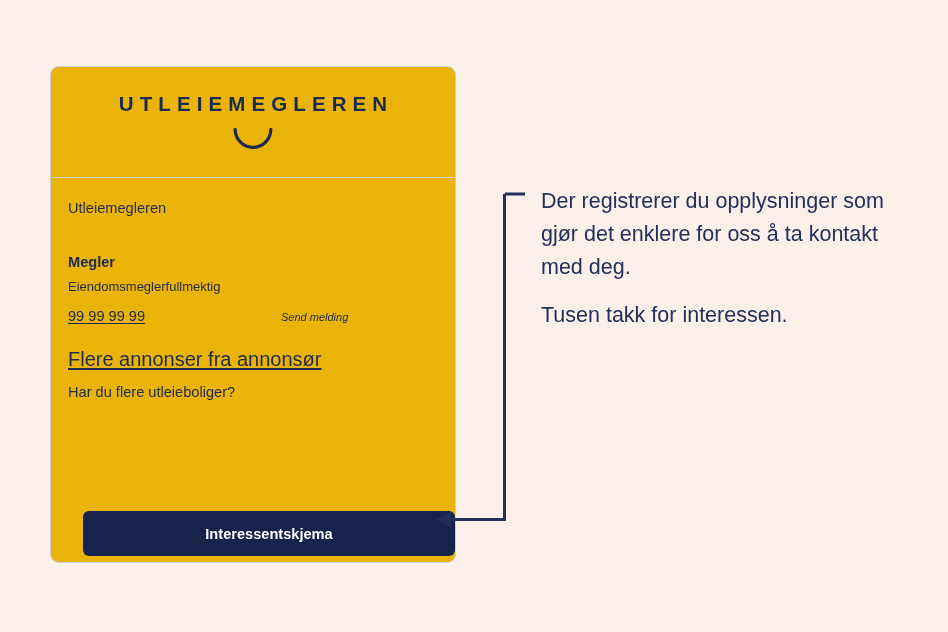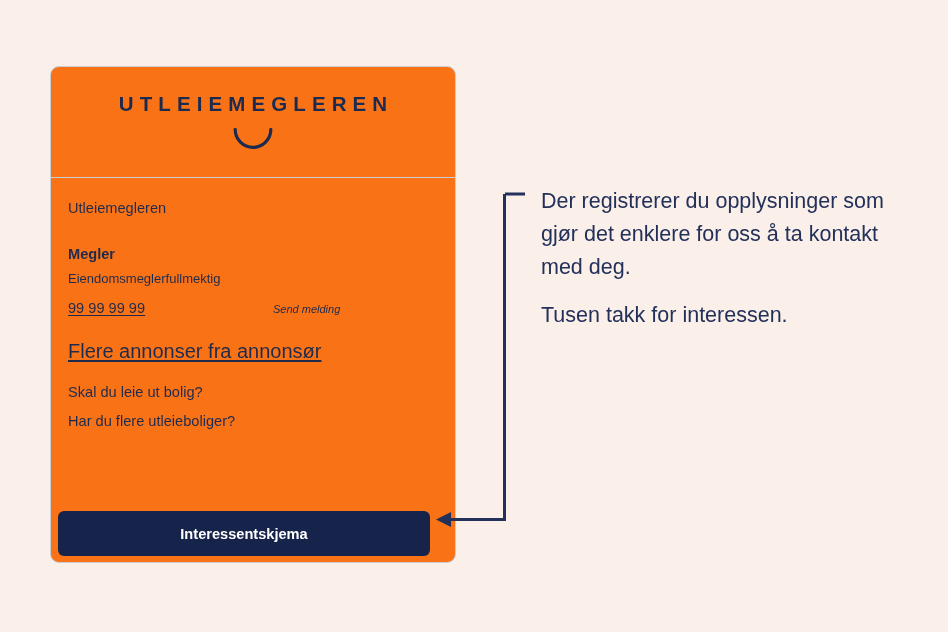--- a/index.html
+++ b/index.html
@@ -15,21 +15,21 @@
     position: relative;
   }
 
   
   #agent-card {
     position: absolute;
     left: 50px;
     top: 66px;
     width: 406px;
     height: 497px;
-    background: #f97316;
+    background: #eab308;
     border: 1px solid #c9ced7;
     border-radius: 9px;
     box-sizing: border-box;
     overflow: hidden;
   }
 
   #card-header {
     height: 111px;
     border-bottom: 1px solid #c9ced7;
     box-sizing: border-box;
@@ -69,41 +69,42 @@
     font-size: 14.6px;
     line-height: 1.2;
   }
 
   #company-name {
     margin: 0;
     padding-top: 2px;
   }
 
   #agent-block {
-    margin-top: 28px;
+    margin-top: 36px;
   }
 
   #agent-role-title {
     font-weight: bold;
     font-size: 14.6px;
     color: #1e2b4d;
     line-height: 1.2;
   }
 
   #agent-title {
     margin-top: 8px;
     font-size: 13px;
     color: #1e2b4d;
     line-height: 1.2;
   }
 
   #contact-row {
     margin-top: 13px;
     display: flex;
     align-items: baseline;
+    gap: 8px;
   }
 
   #agent-phone {
     font-size: 14.6px;
     color: #1e2b4d;
     text-decoration: underline;
     text-underline-offset: 2px;
     cursor: pointer;
     width: 205px;
     display: inline-block;
@@ -135,21 +136,21 @@
 
   #more-properties-link {
     margin-top: 13px;
     font-size: 14.6px;
     color: #1e2b4d;
     cursor: pointer;
   }
 
   #interest-form-button {
     position: absolute;
-    left: 7px;
+    left: 32px;
     top: 333px;
     width: 372px;
     height: 45px;
     background: #16234b;
     border: none;
     border-radius: 6px;
     color: #ffffff;
     font-family: "Liberation Sans", sans-serif;
     font-size: 14.6px;
     font-weight: bold;
@@ -207,21 +208,20 @@
       <div id="agent-title">Eiendomsmeglerfullmektig</div>
 
       <div id="contact-row">
         <span id="agent-phone">99 99 99 99</span>
         <span id="send-message-link">Send melding</span>
       </div>
     </div>
 
     <div id="more-ads-link">Flere annonser fra annonsør</div>
 
-    <div id="rent-out-link">Skal du leie ut bolig?</div>
 
     <div id="more-properties-link">Har du flere utleieboliger?</div>
 
     <button id="interest-form-button">Interessentskjema</button>
 
   </div>
 </div>
 
 <svg id="callout-connector" viewBox="0 0 110 355" xmlns="http://www.w3.org/2000/svg">
 

